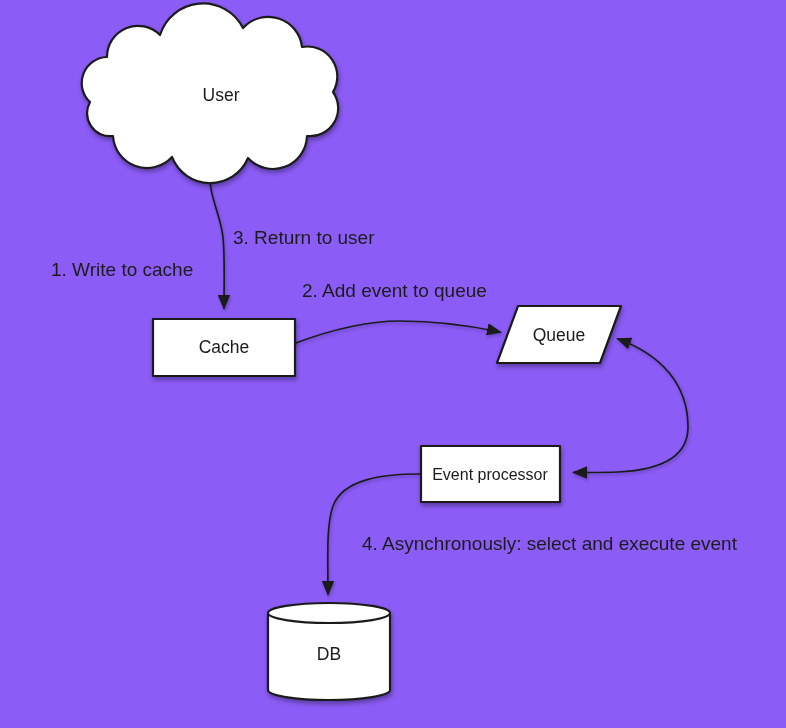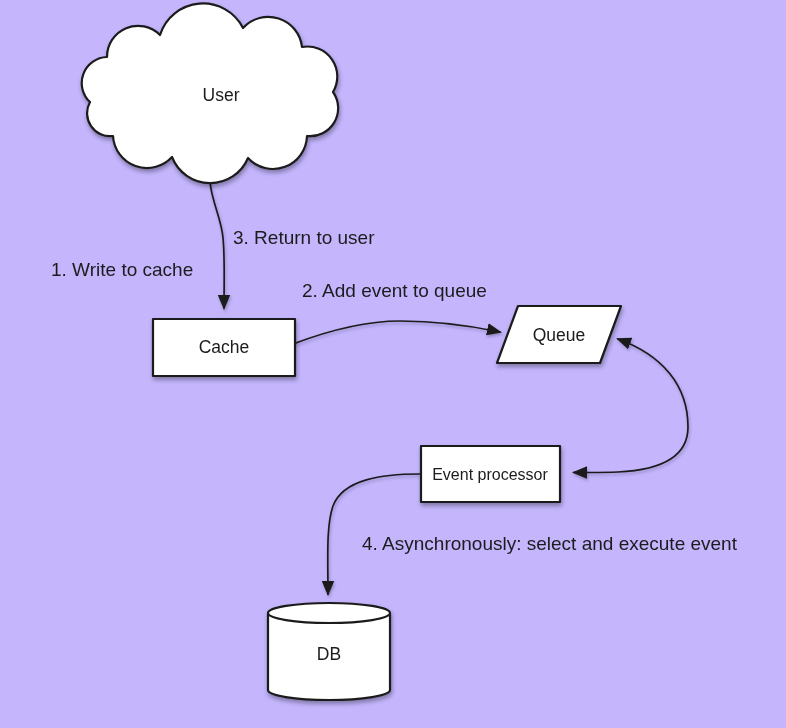--- a/index.html
+++ b/index.html
@@ -4,21 +4,21 @@
 <style>
   html, body {
     margin: 0;
     padding: 0;
     background: #ffffff;
   }
   .stage {
     position: relative;
     width: 786px;
     height: 728px;
-    background: #c4b5fd;
+    background: #8b5cf6;
     overflow: hidden;
   }
   svg { display: block; }
   
   .sh { filter: drop-shadow(1px 3px 2px rgba(0,0,0,0.33)); }
   .fillstroke {
     fill: #ffffff;
     stroke: #1b1b1b;
     stroke-width: 2.2;
     stroke-linejoin: round;

